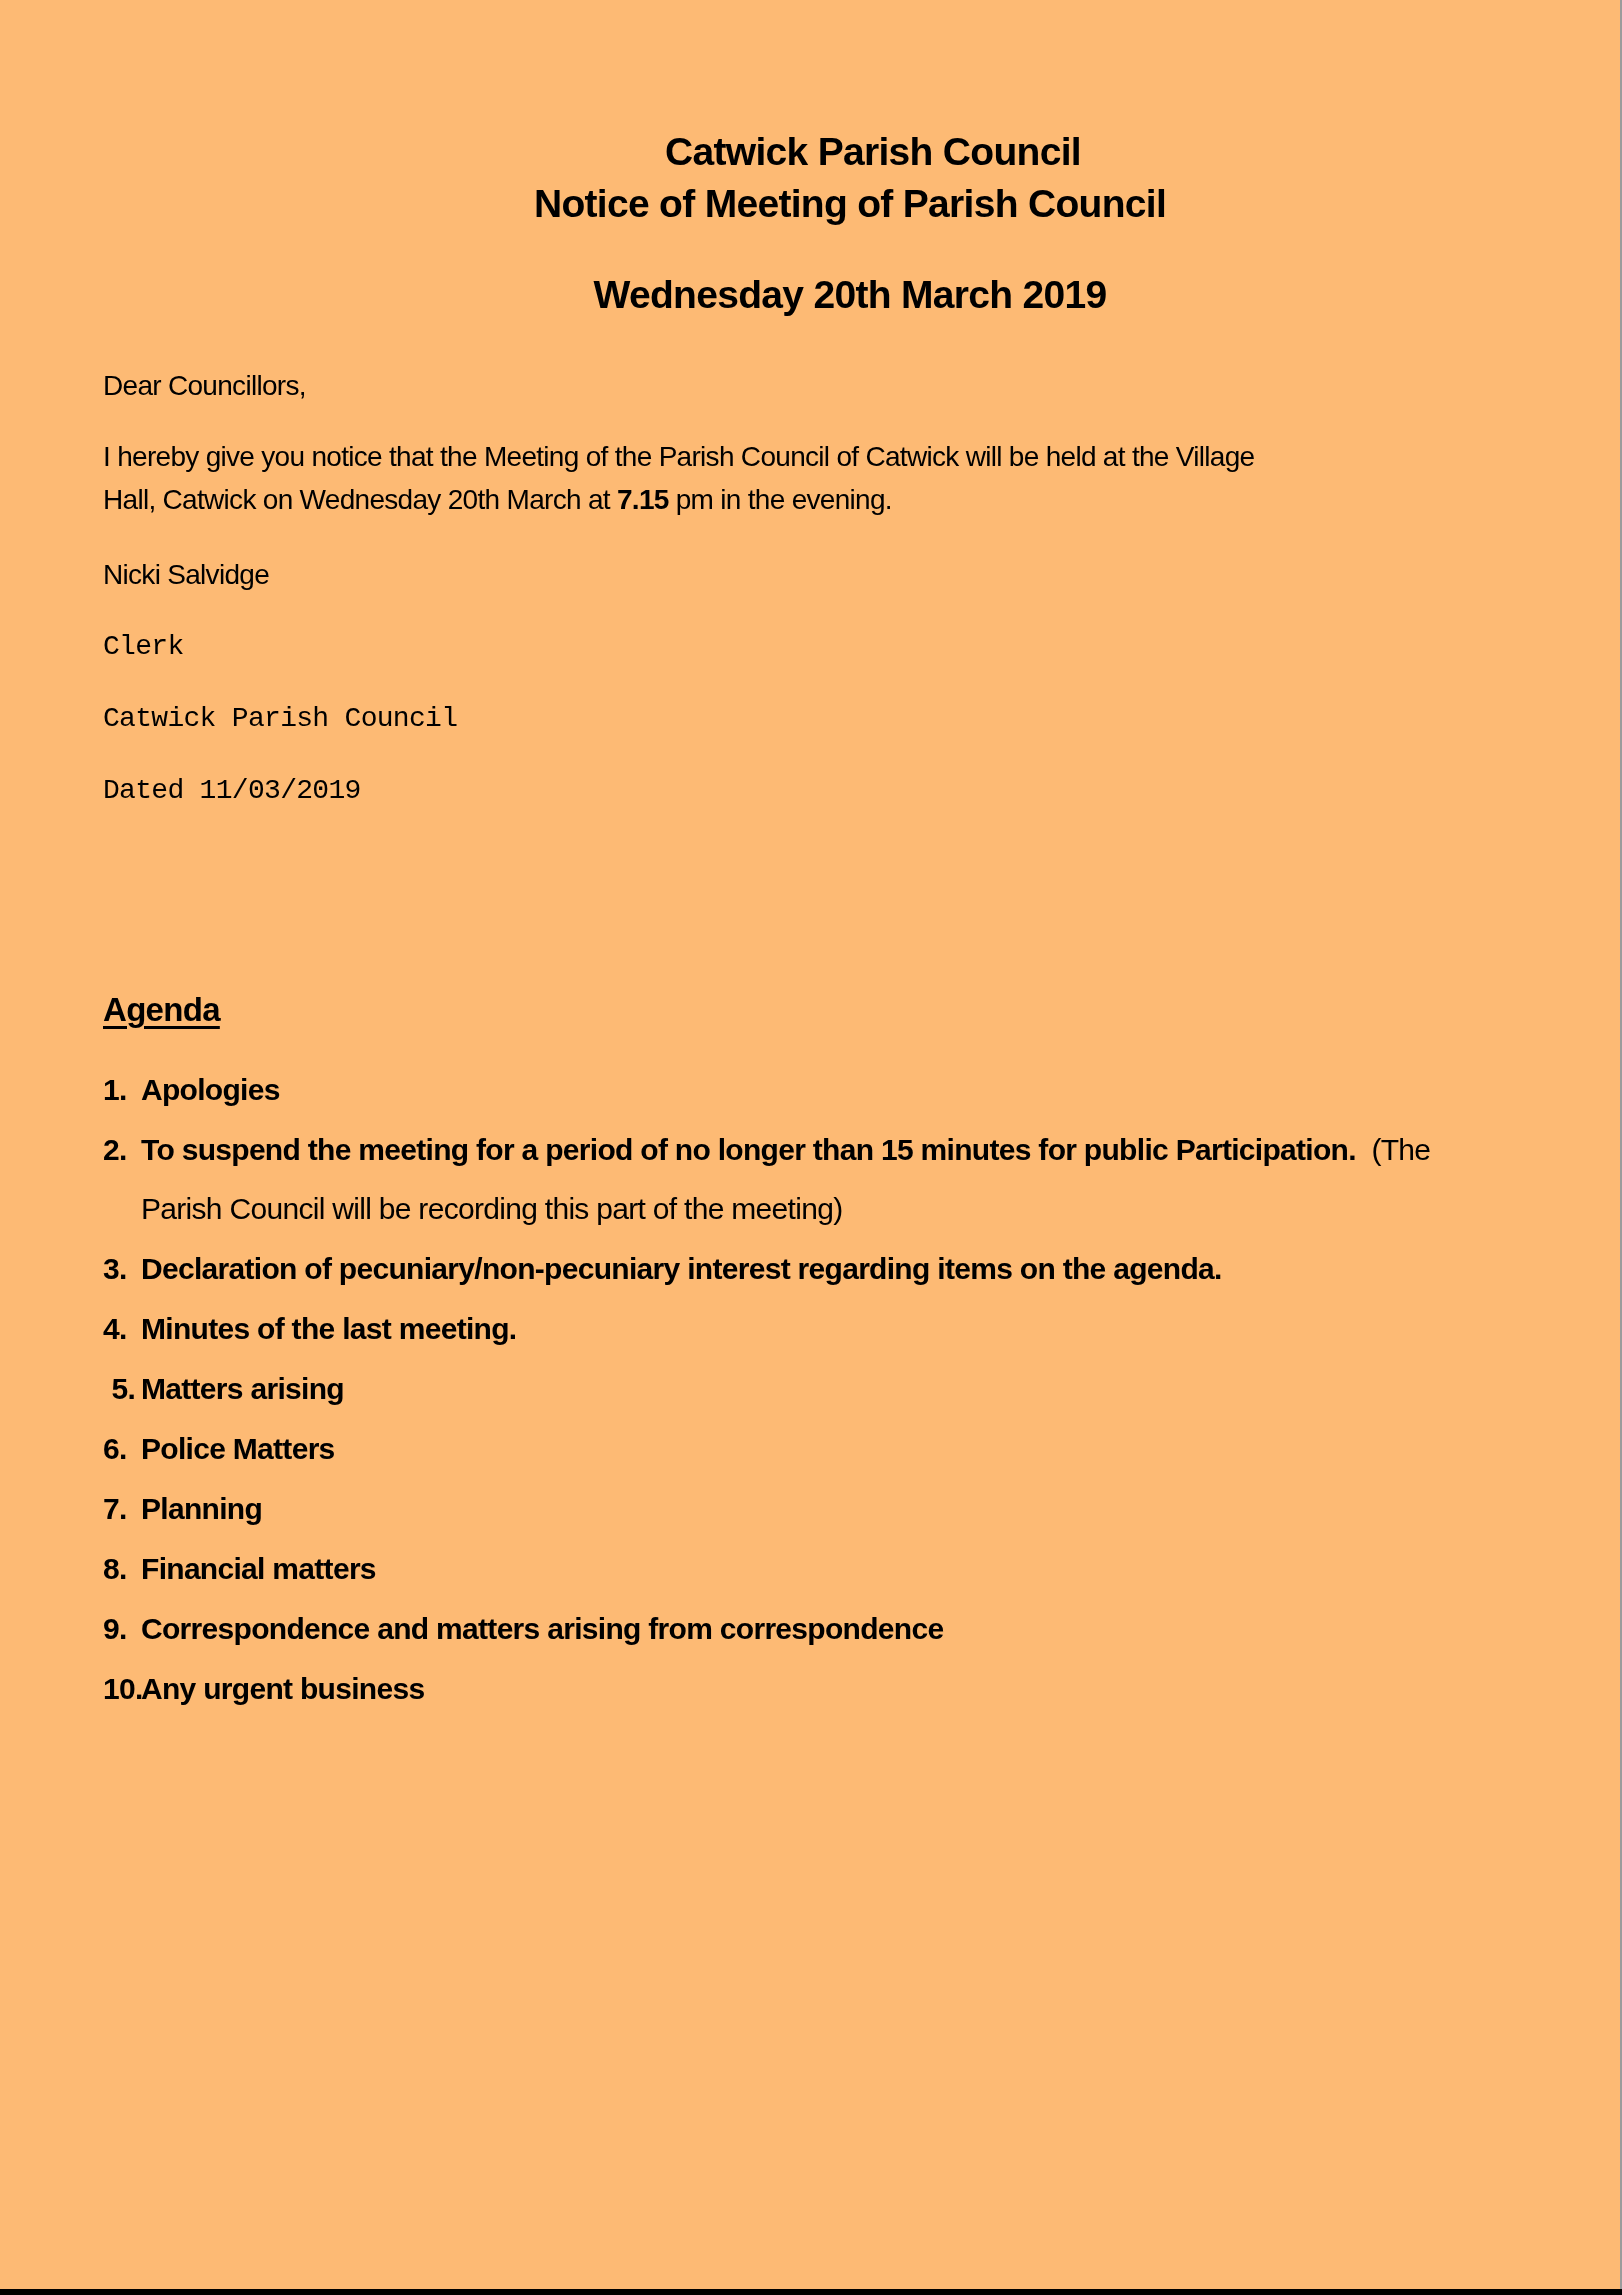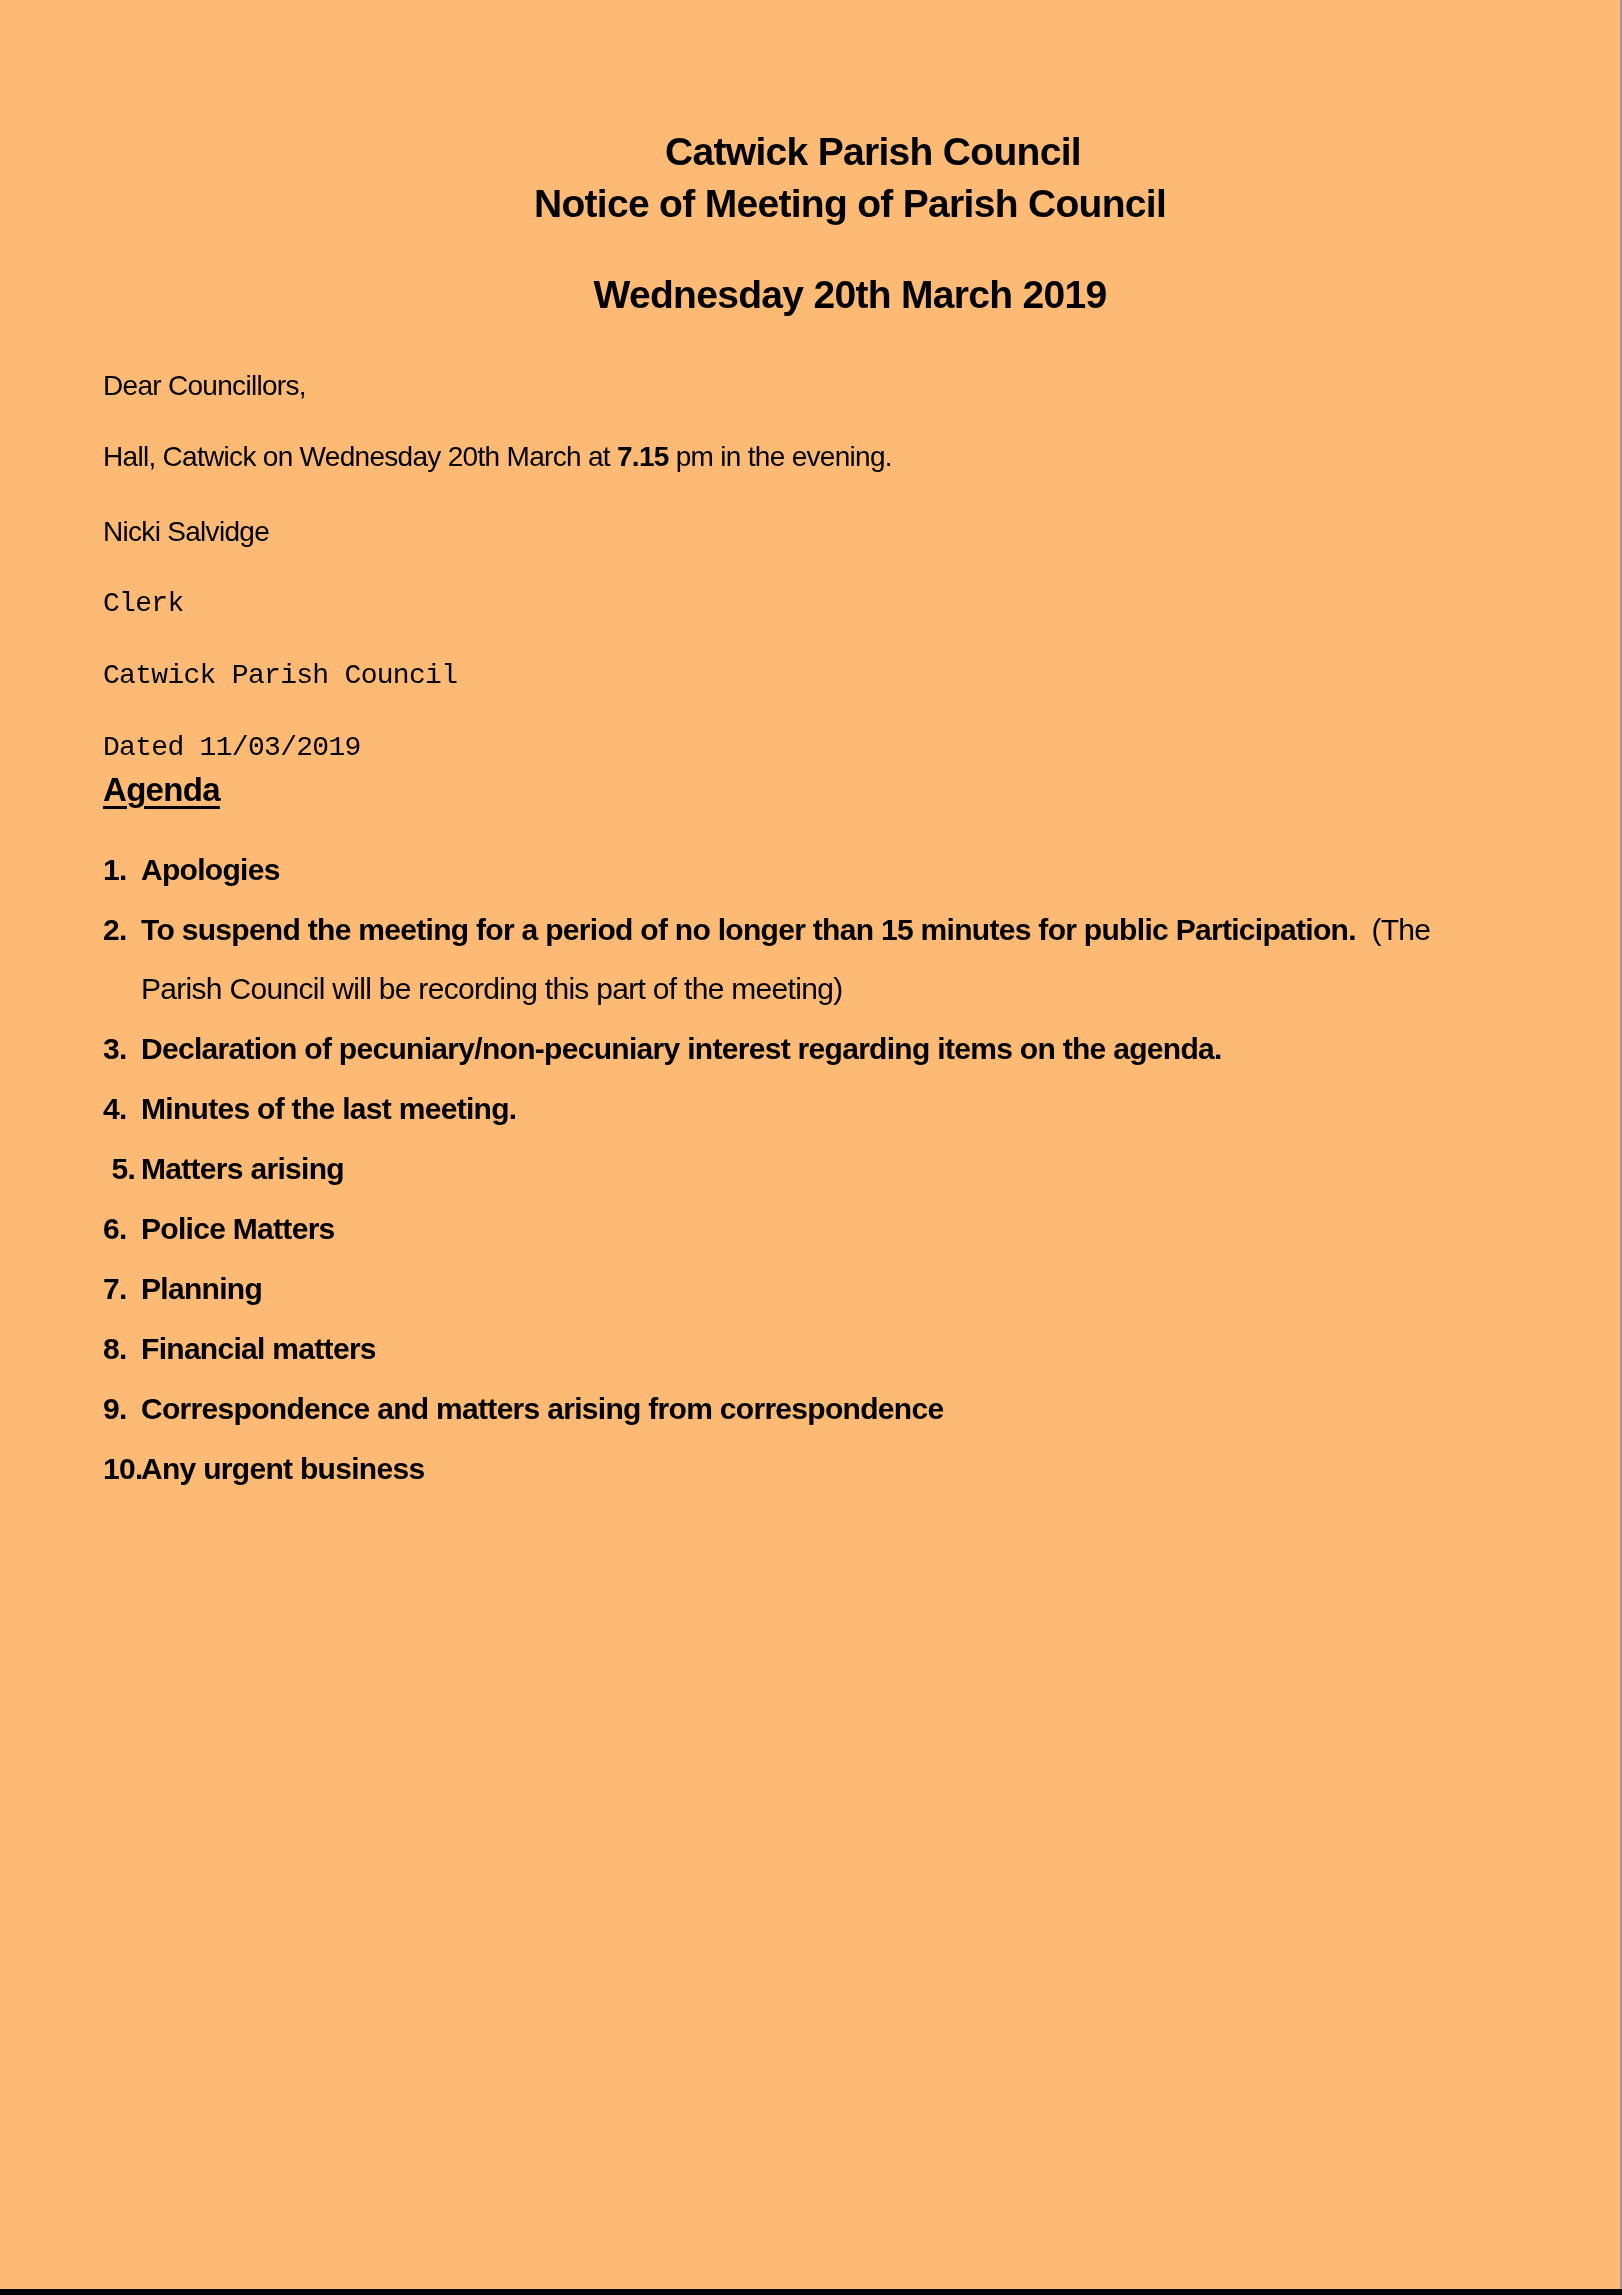--- a/index.html
+++ b/index.html
@@ -44,20 +44,21 @@
   .intro { margin-top: 29px; }
   .intro .line { line-height: 43px; }
   .sig-first { margin-top: 33px; }
   .sig { margin-top: 31px; font-family: Liberation Mono, monospace; }
   .bold { font-weight: 700; }
   .reg { font-weight: 400; }
   .paren-gap { margin-left: 7.9px; margin-top: 24px; }
 
   
   .agenda-heading {
+    margin-top: 177px;
     font-size: 33px;
     line-height: 43px;
     letter-spacing: -0.7px;
   }
   .agenda-heading span {
     font-weight: 700;
     text-decoration: underline;
     text-decoration-thickness: 2.6px;
     text-underline-offset: 4.6px;
   }
@@ -112,20 +113,21 @@
 <div class="page">
   <div class="content">
 
     <div class="doc-title t1">Catwick Parish Council</div>
     <div class="doc-title t2">Notice of Meeting of Parish Council</div>
     <div class="doc-title t3">Wednesday 20th March 2019</div>
 
     <div class="body-line salutation">Dear Councillors,</div>
 
     <div class="intro">
+      <div class="body-line line">I hereby give you notice that the Meeting of the Parish Council of Catwick will be held at the Village</div>
       <div class="body-line line"><span>Hall, Catwick on Wednesday 20th March at </span><span class="bold">7.15</span><span> pm in the evening.</span></div>
     </div>
 
     <div class="body-line sig-first">Nicki Salvidge</div>
     <div class="body-line sig">Clerk</div>
     <div class="body-line sig">Catwick Parish Council</div>
     <div class="body-line sig">Dated 11/03/2019</div>
 
     <div class="agenda-heading"><span>Agenda</span></div>
 

